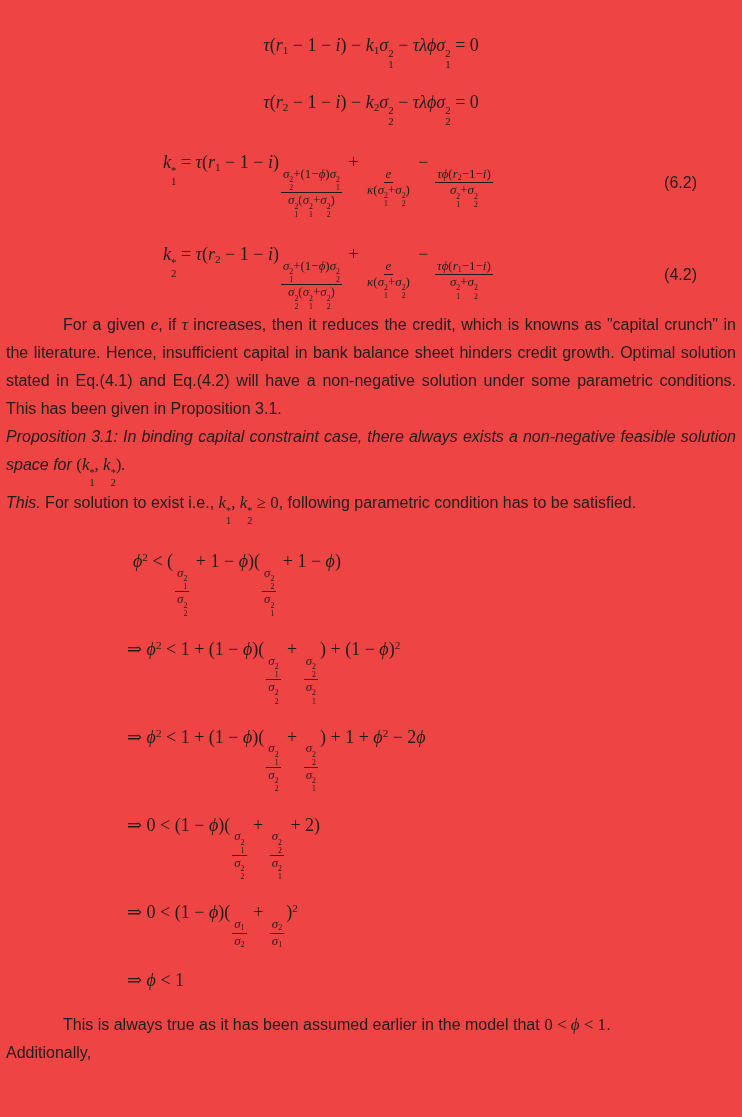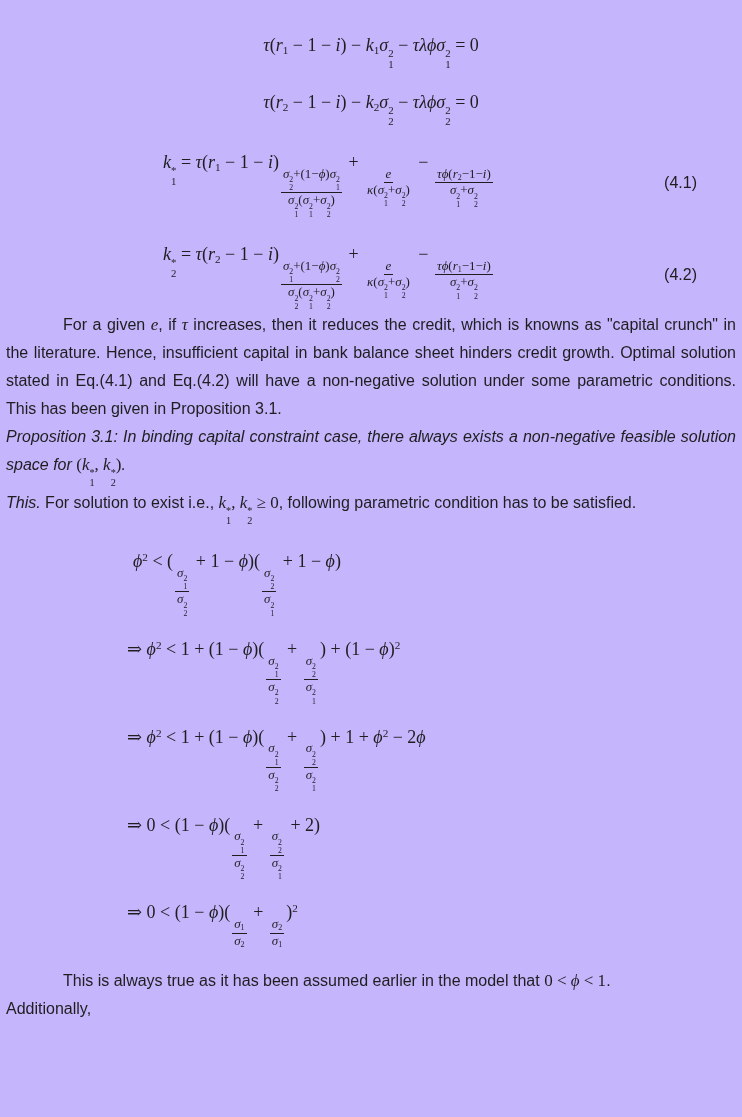--- a/index.html
+++ b/index.html
@@ -37,21 +37,21 @@
   .eqrow{display:flex;align-items:center;margin-top:20px;}
   .eqrow .deq{margin-left:157px;white-space:nowrap;}
   .eqrow .eqnum{margin-left:auto;margin-right:39px;font-size:16px;}
   .derivation{margin-top:21px;}
   .dline{font-size:18px;line-height:26px;margin:0 0 18px 121px;white-space:nowrap;}
   .dline.first{margin-left:127px;}
 </style>
 </head>
 <body>
 
-<div class="page" style="background: #c4b5fd; color: rgb(30, 30, 30);">
+<div class="page" style="background: #ef4444; color: rgb(30, 30, 30);">
 
   <section class="top-eqs">
     <div class="deq math"><span class="it">τ</span><span>(</span><span class="it">r</span><span class="msub"><span>1</span></span><span> − 1 − </span><span class="it">i</span><span>) − </span><span class="it">k</span><span class="msub"><span>1</span></span><span class="it">σ</span><span class="mstack">
           <span class="sup"><span>2</span></span>
           <span class="sub"><span>1</span></span>
         </span><span> − </span><span class="it">τλϕσ</span><span class="mstack">
           <span class="sup"><span>2</span></span>
           <span class="sub"><span>1</span></span>
         </span><span> = 0</span></div>
     <div class="deq math"><span class="it">τ</span><span>(</span><span class="it">r</span><span class="msub"><span>2</span></span><span> − 1 − </span><span class="it">i</span><span>) − </span><span class="it">k</span><span class="msub"><span>2</span></span><span class="it">σ</span><span class="mstack">
@@ -98,21 +98,21 @@
         </span><span> − </span><span class="mfrac">
           <span class="num"><span class="it">τϕ</span><span>(</span><span class="it">r</span><span class="msub"><span>2</span></span><span>−1−</span><span class="it">i</span><span>)</span></span>
           <span class="den"><span class="it">σ</span><span class="mstack">
               <span class="sup"><span>2</span></span>
               <span class="sub"><span>1</span></span>
             </span><span>+</span><span class="it">σ</span><span class="mstack">
               <span class="sup"><span>2</span></span>
               <span class="sub"><span>2</span></span>
             </span></span>
         </span></span>
-    <span class="eqnum">(4.1)</span>
+    <span class="eqnum">(6.2)</span>
   </div>
 
   <div class="eqrow">
     <span class="deq math"><span class="it">k</span><span class="mstack">
           <span class="sup"><span>*</span></span>
           <span class="sub"><span>2</span></span>
         </span><span> = </span><span class="it">τ</span><span>(</span><span class="it">r</span><span class="msub"><span>2</span></span><span> − 1 − </span><span class="it">i</span><span>)</span><span class="mfrac">
           <span class="num"><span class="it">σ</span><span class="mstack">
               <span class="sup"><span>2</span></span>
               <span class="sub"><span>1</span></span>
@@ -247,17 +247,18 @@
               <span class="sub"><span>1</span></span>
             </span></span>
         </span><span> + 2)</span></div>
     <div class="dline math"><span>⇒ 0 &lt; (1 − </span><span class="it">ϕ</span><span>)(</span><span class="mfrac">
           <span class="num"><span class="it">σ</span><span class="msub"><span>1</span></span></span>
           <span class="den"><span class="it">σ</span><span class="msub"><span>2</span></span></span>
         </span><span> + </span><span class="mfrac">
           <span class="num"><span class="it">σ</span><span class="msub"><span>2</span></span></span>
           <span class="den"><span class="it">σ</span><span class="msub"><span>1</span></span></span>
         </span><span>)</span><span class="msup"><span>2</span></span></div>
+    <div class="dline math"><span>⇒ </span><span class="it">ϕ</span><span> &lt; 1</span></div>
   </div>
 
   <p class="body indent closing">This is always true as it has been assumed earlier in the model that <span class="math m-inline"><span>0 &lt; </span><span class="it">ϕ</span><span> &lt; 1</span></span>.<br>Additionally,</p>
 
 </div>
 
 </body></html>

